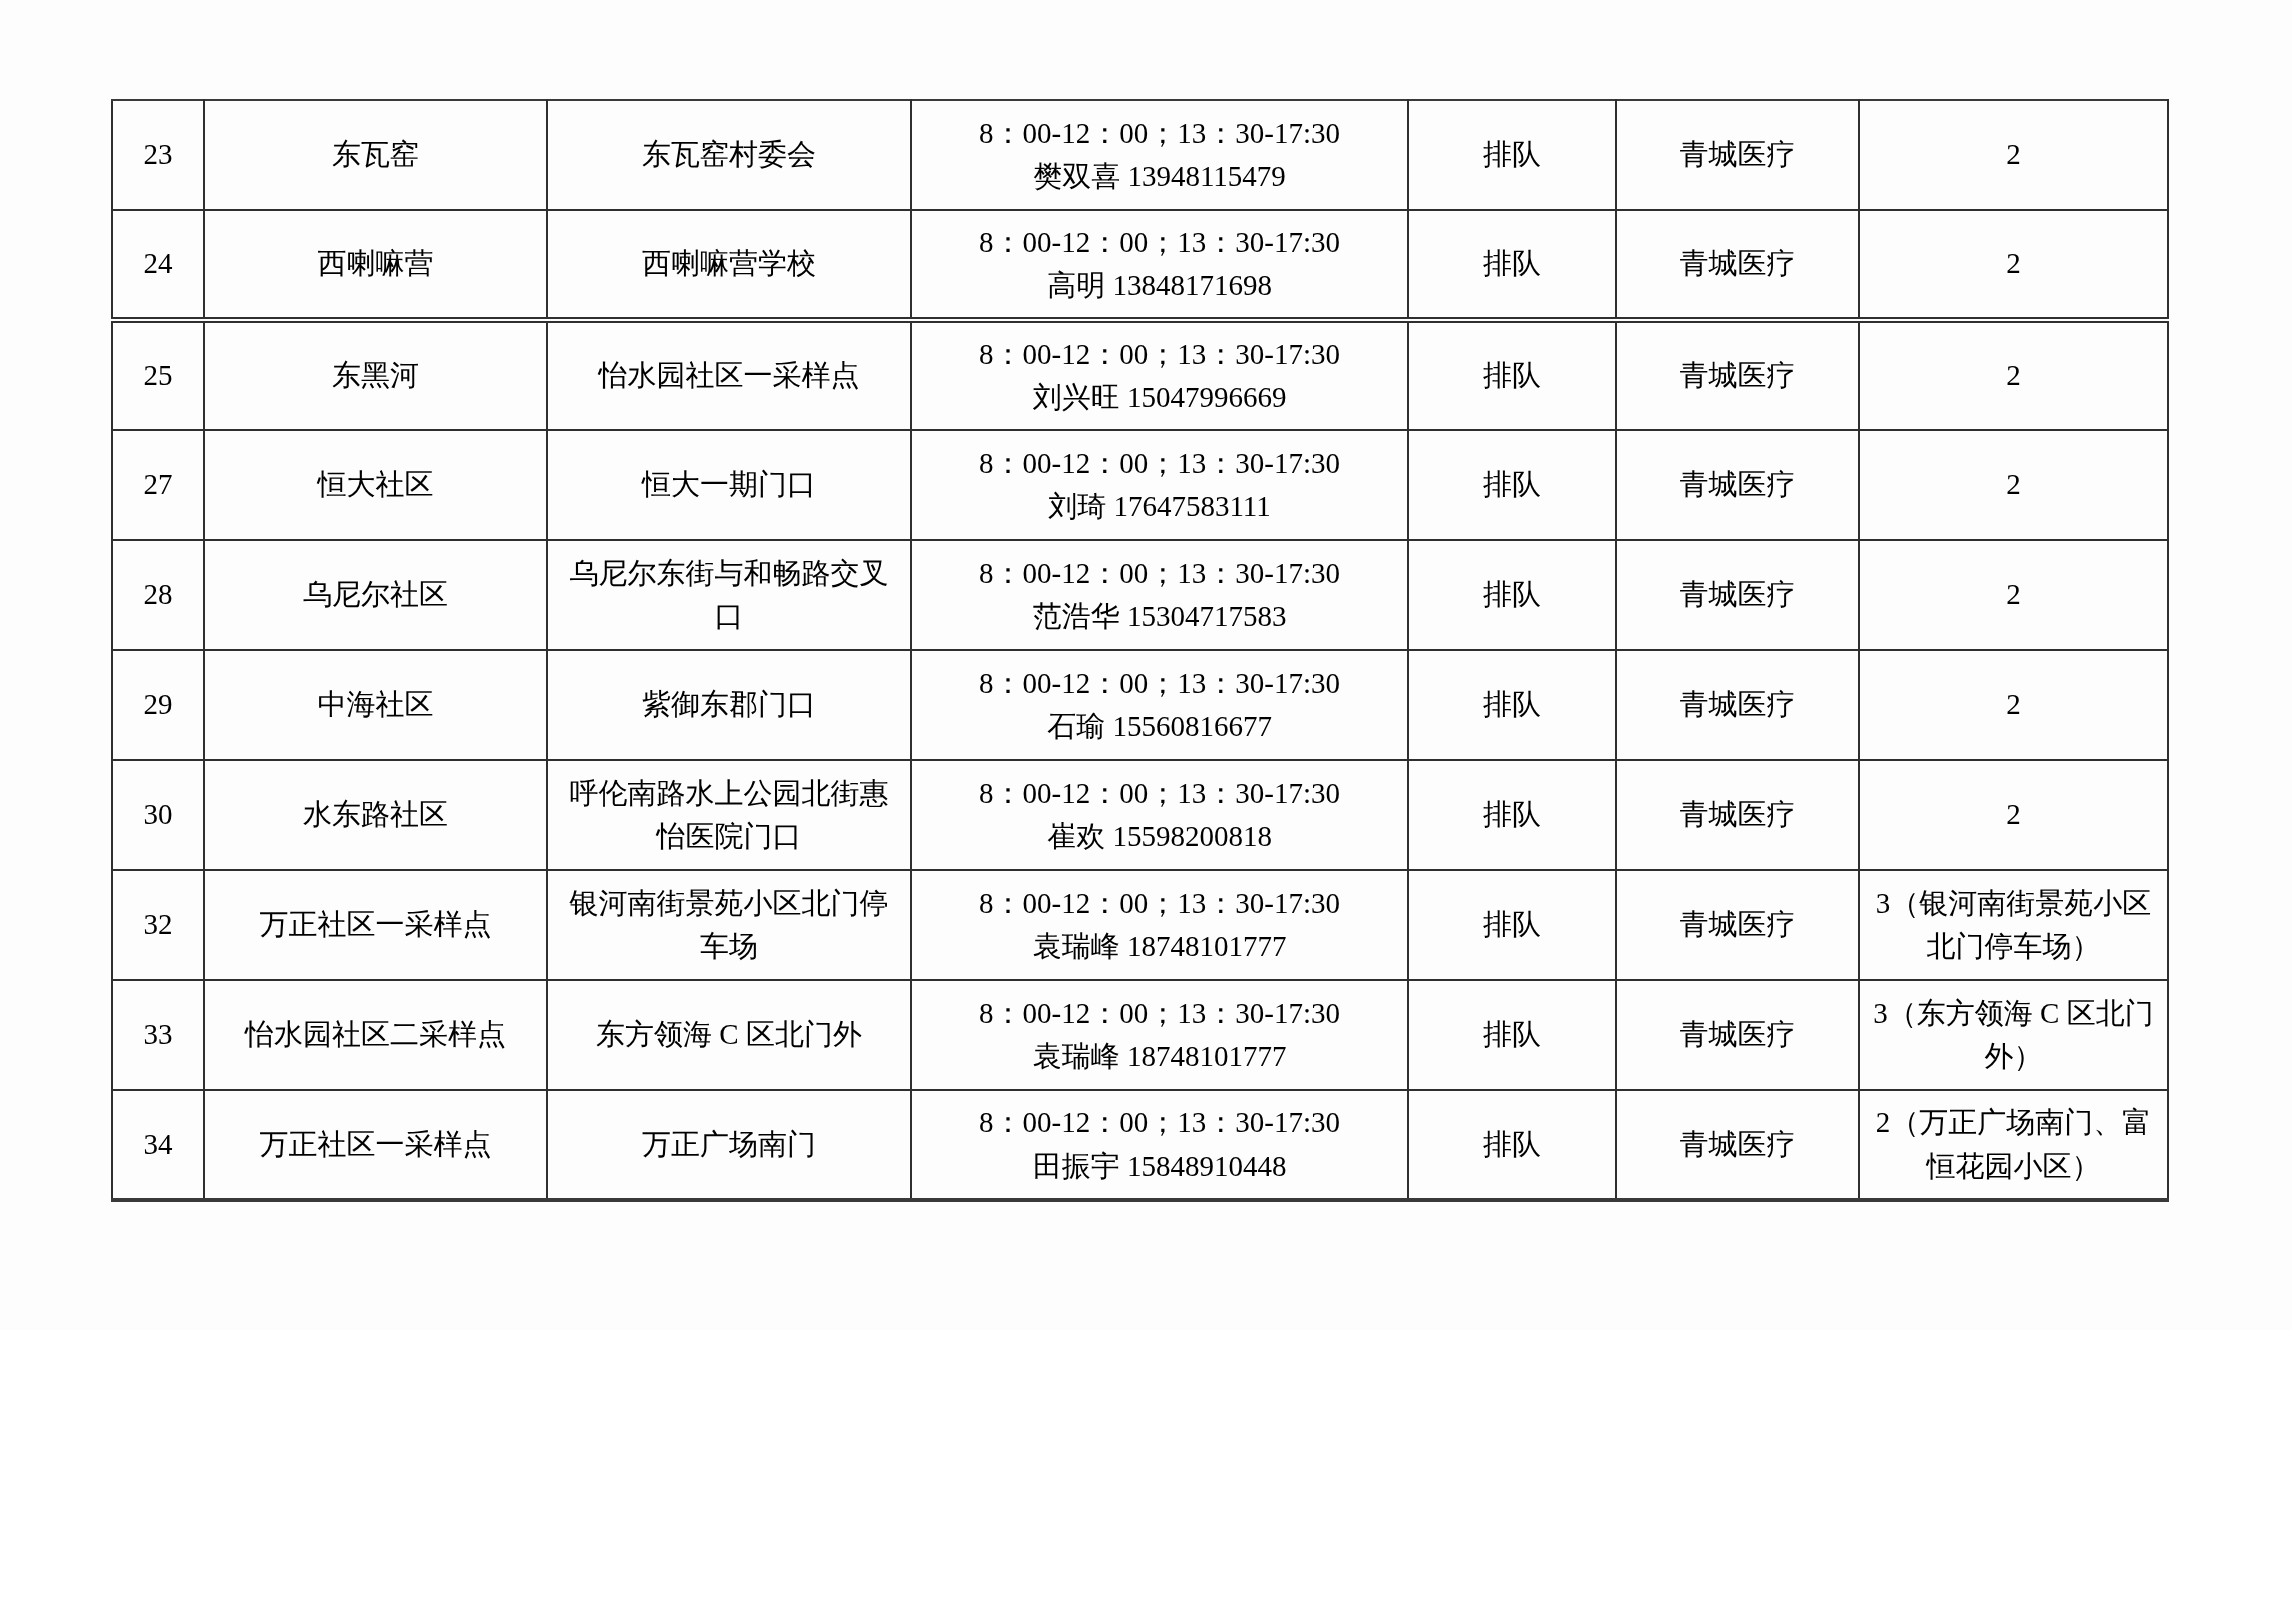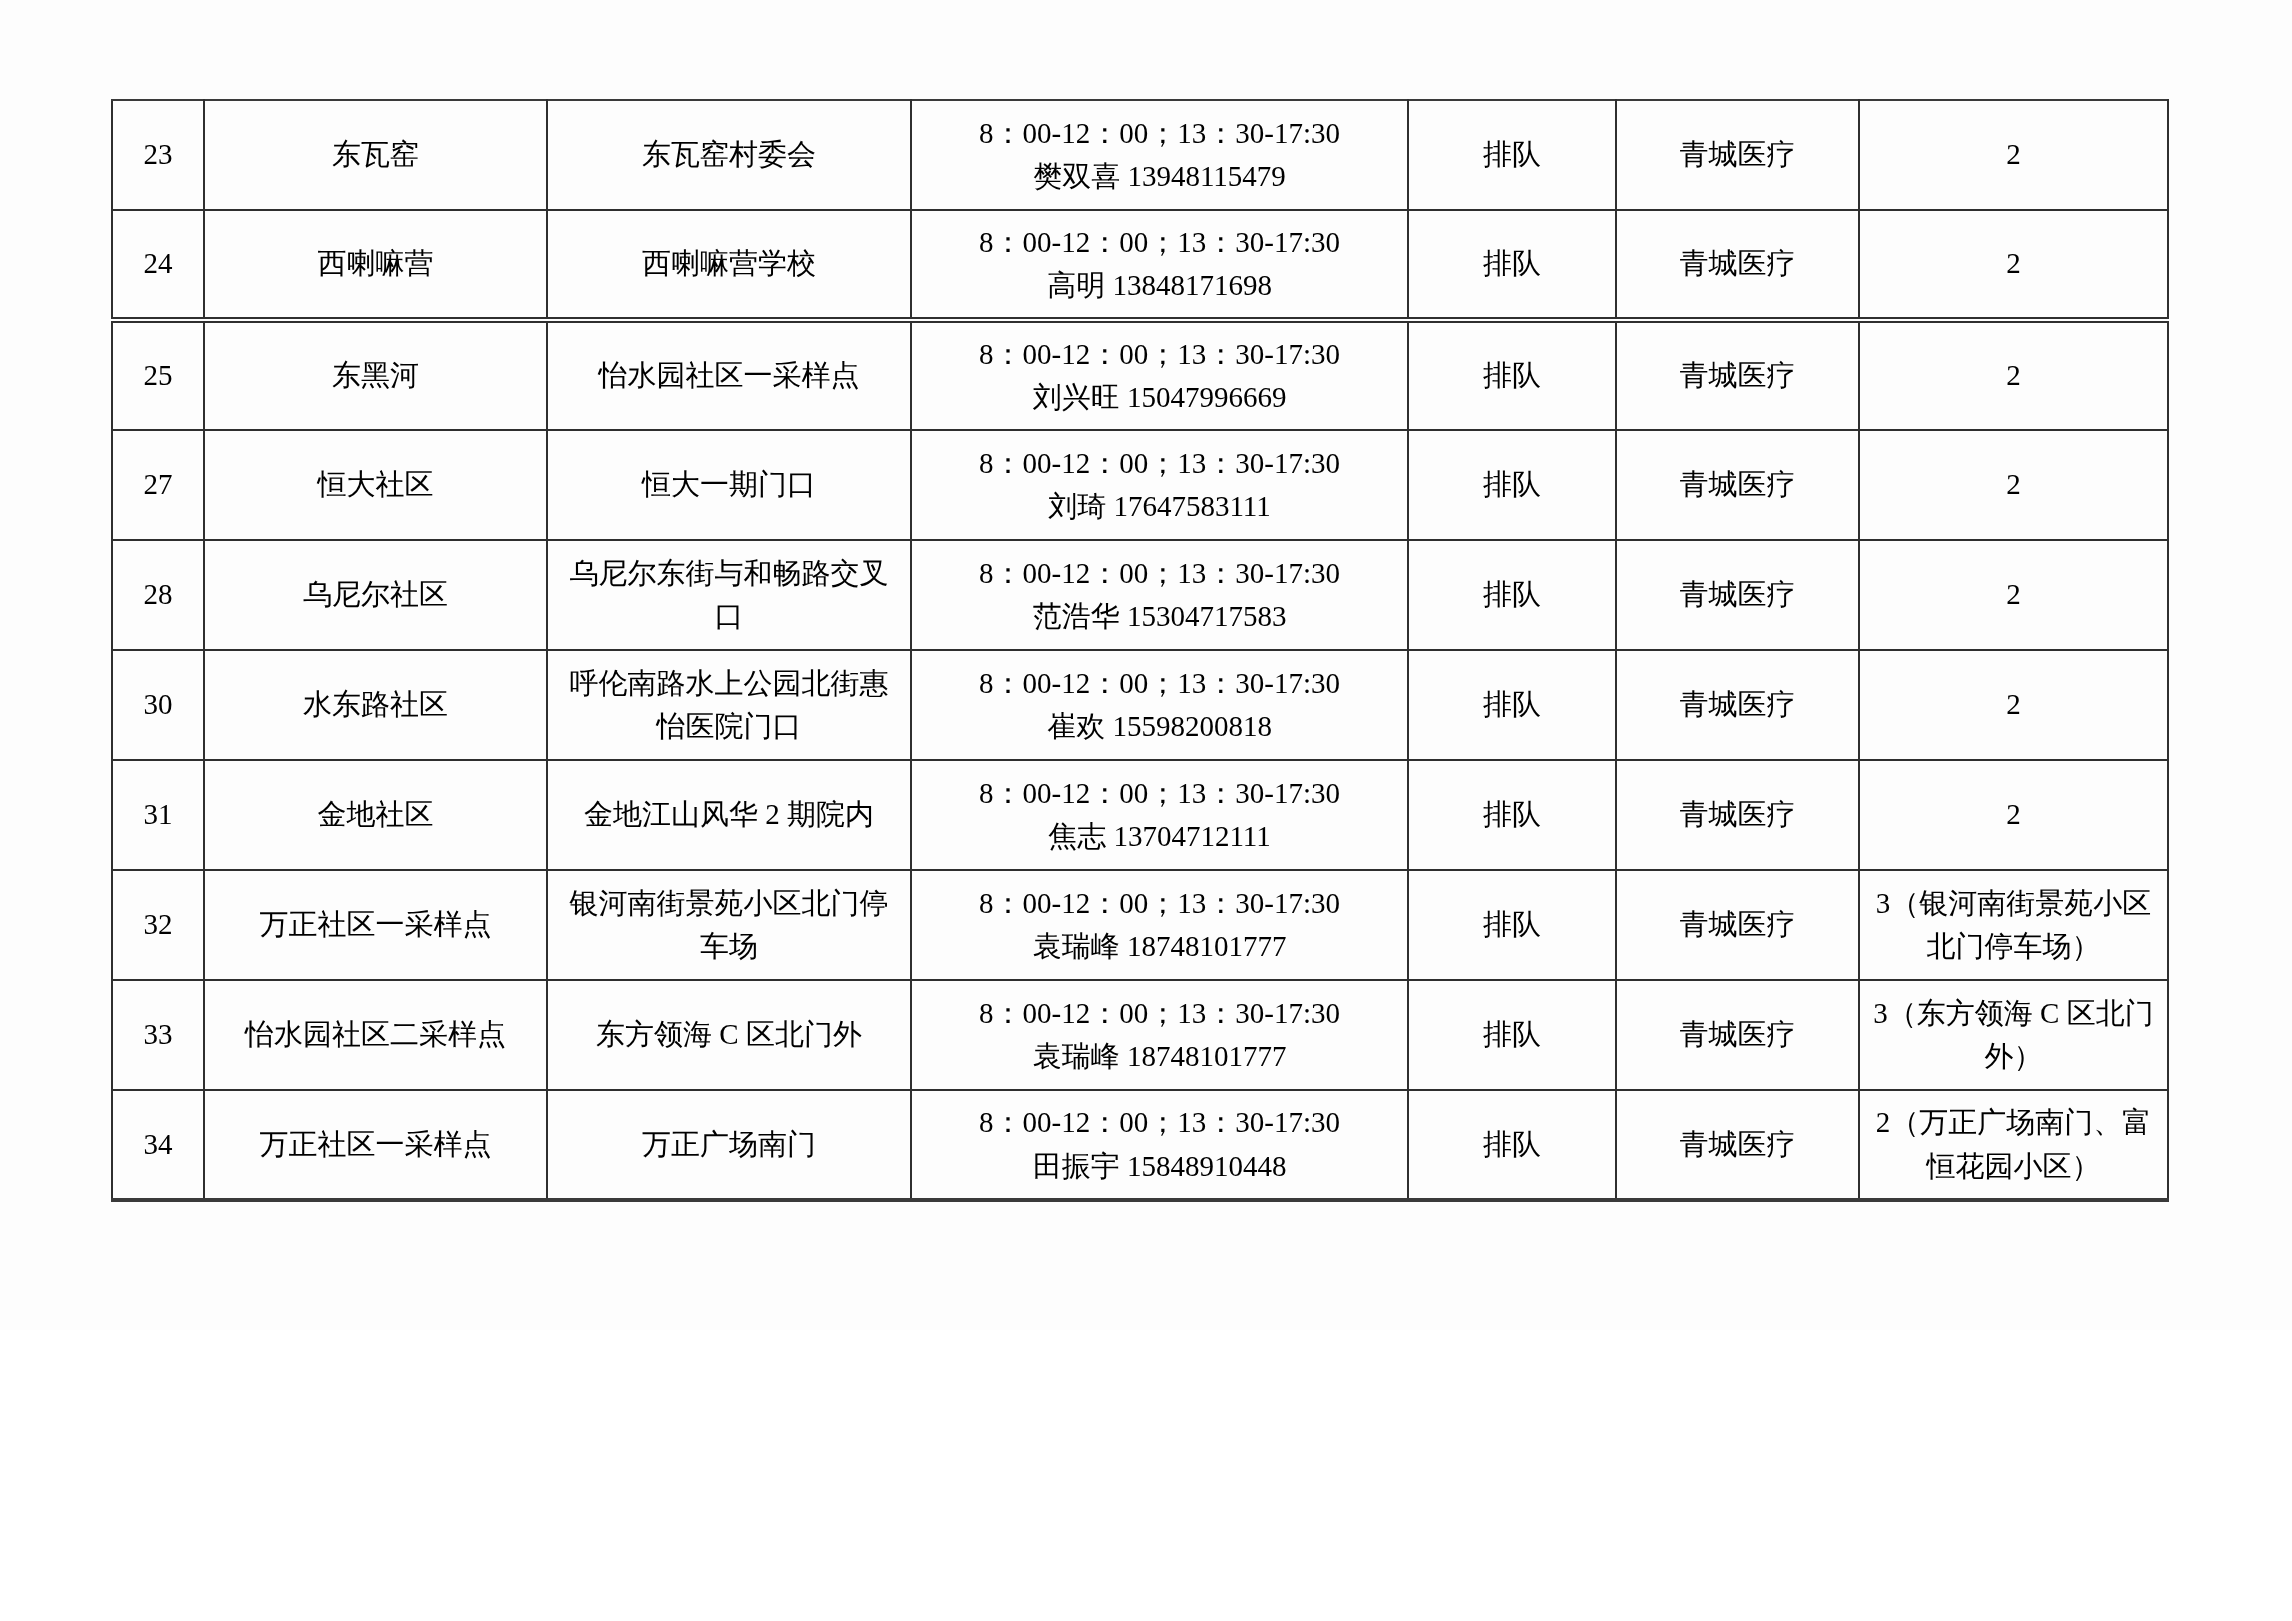--- a/index.html
+++ b/index.html
@@ -126,46 +126,46 @@
     <td>乌尼尔东街与和畅路交叉口</td>
     <td>
       <div class="time-line">8：00-12：00；13：30-17:30</div>
       <div class="contact-line">范浩华 15304717583</div>
     </td>
     <td>排队</td>
     <td>青城医疗</td>
     <td>2</td>
   </tr>
 
+  <tr>
+    <td>29</td>
+    <td>中海社区</td>
+    <td>紫御东郡门口</td>
+    <td>
+      <div class="time-line">8：00-12：00；13：30-17:30</div>
+      <div class="contact-line">石瑜 15560816677</div>
+    </td>
+    <td>排队</td>
+    <td>青城医疗</td>
+    <td>2</td>
+  </tr>
 
   <tr>
     <td>30</td>
     <td>水东路社区</td>
     <td>呼伦南路水上公园北街惠怡医院门口</td>
     <td>
       <div class="time-line">8：00-12：00；13：30-17:30</div>
       <div class="contact-line">崔欢 15598200818</div>
     </td>
     <td>排队</td>
     <td>青城医疗</td>
     <td>2</td>
   </tr>
 
-  <tr>
-    <td>31</td>
-    <td>金地社区</td>
-    <td>金地江山风华 2 期院内</td>
-    <td>
-      <div class="time-line">8：00-12：00；13：30-17:30</div>
-      <div class="contact-line">焦志 13704712111</div>
-    </td>
-    <td>排队</td>
-    <td>青城医疗</td>
-    <td>2</td>
-  </tr>
 
   <tr>
     <td>32</td>
     <td>万正社区一采样点</td>
     <td>银河南街景苑小区北门停车场</td>
     <td>
       <div class="time-line">8：00-12：00；13：30-17:30</div>
       <div class="contact-line">袁瑞峰 18748101777</div>
     </td>
     <td>排队</td>

